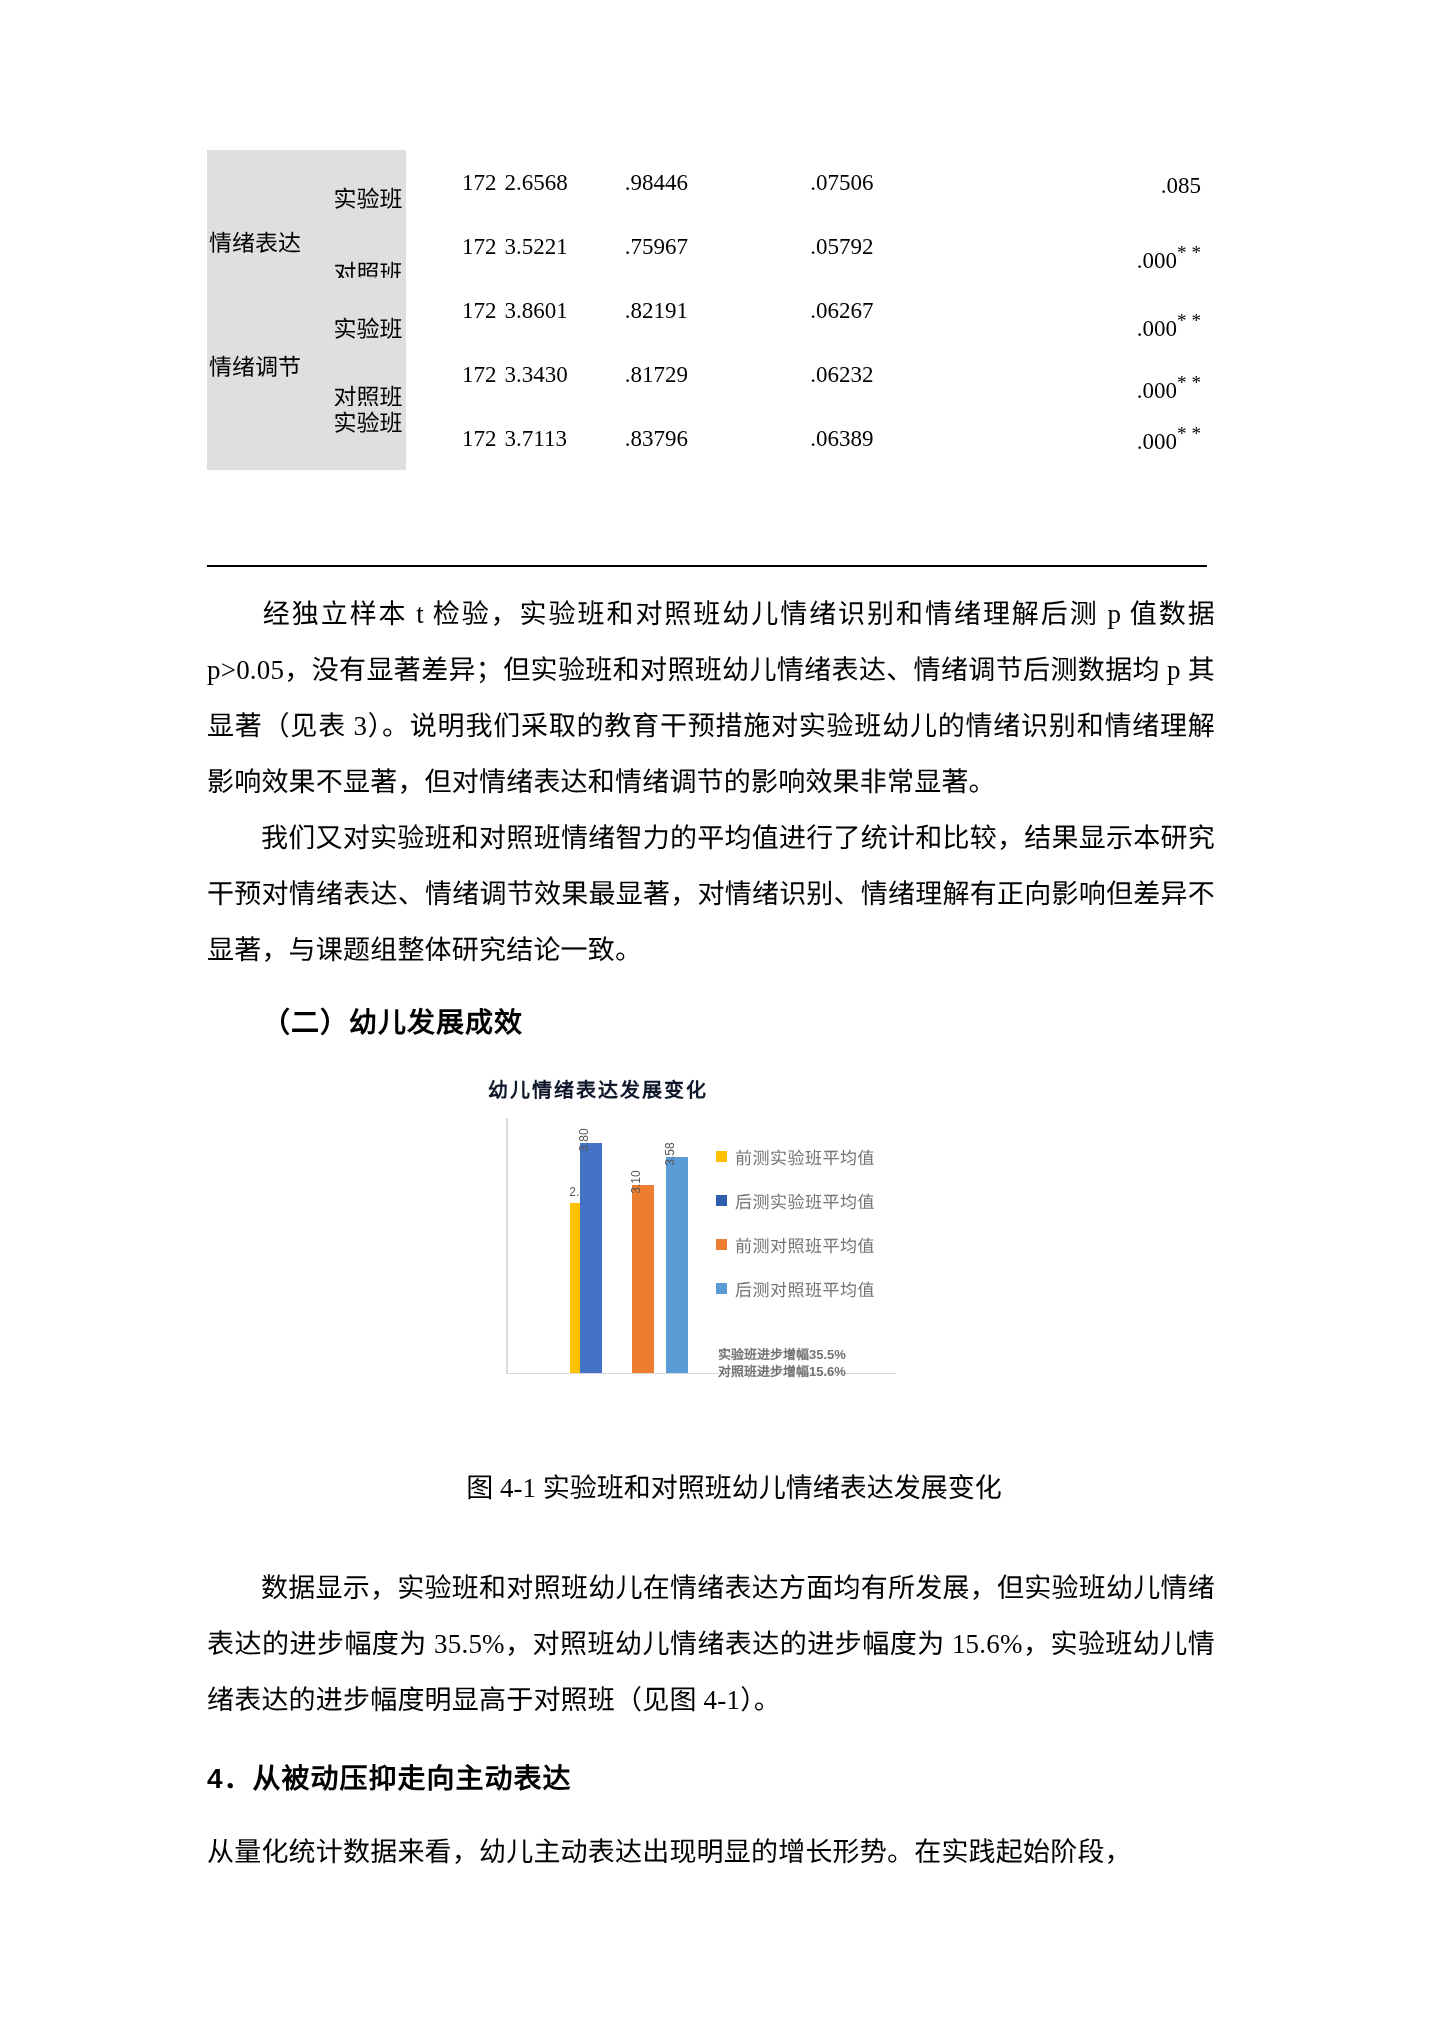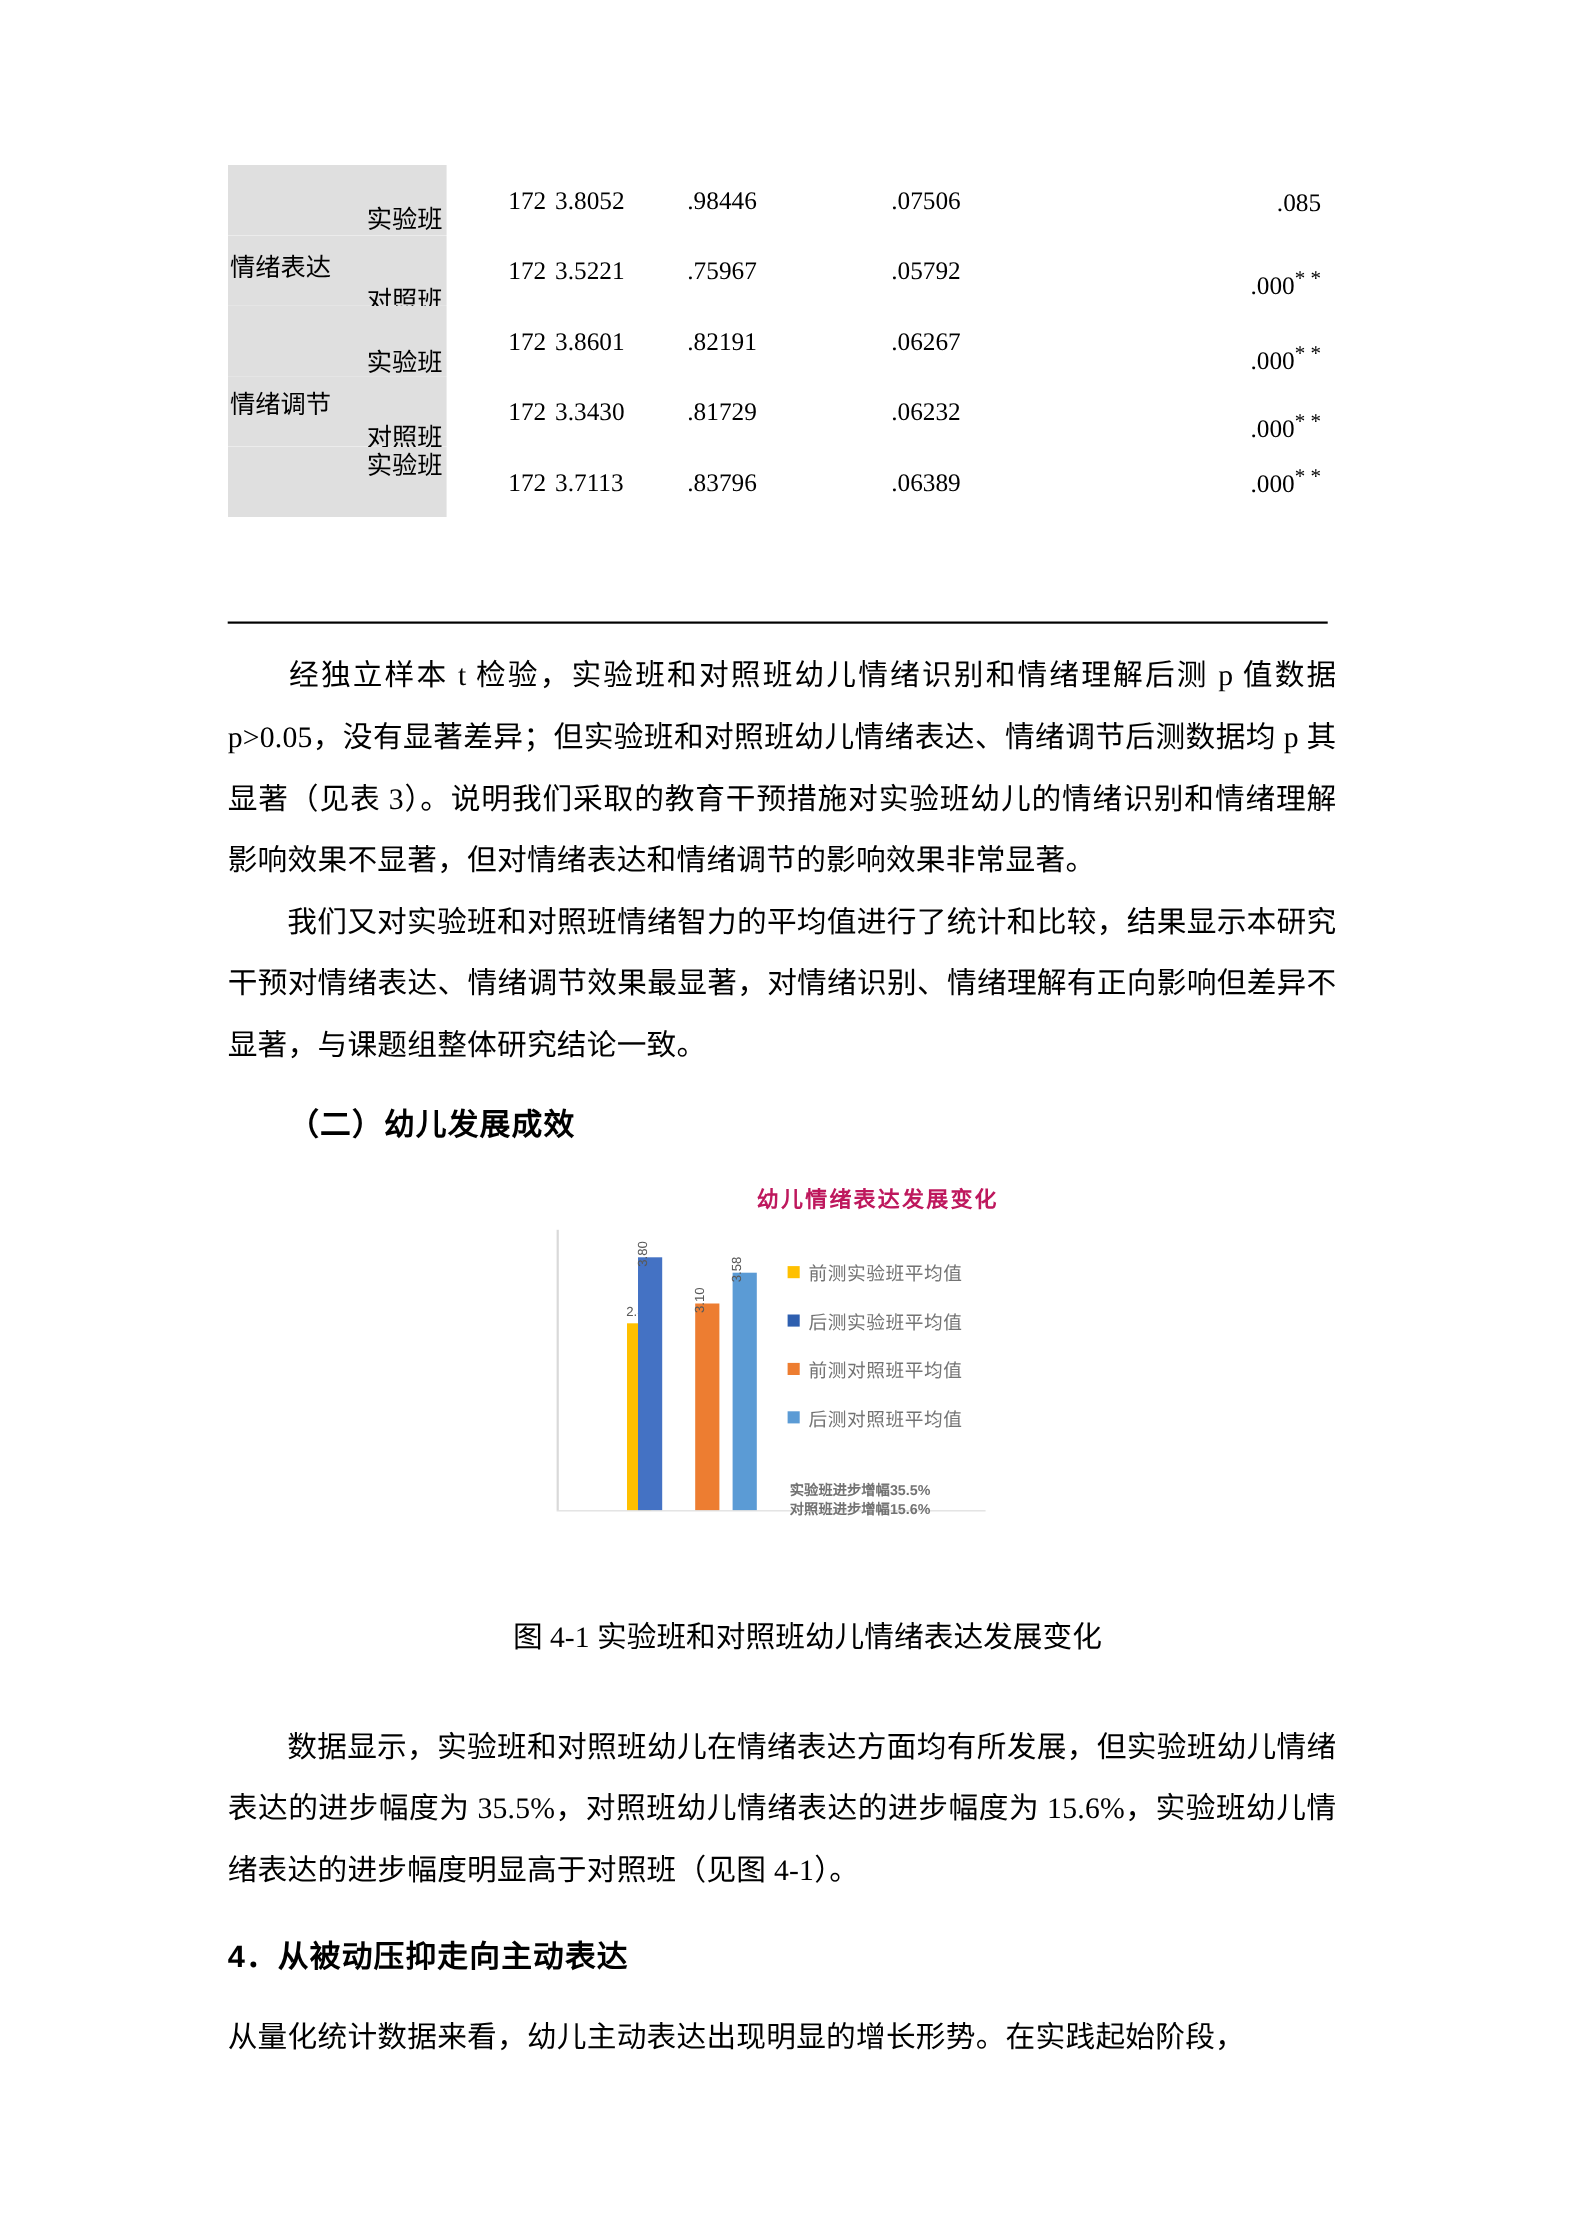--- a/index.html
+++ b/index.html
@@ -105,25 +105,25 @@
   
   .chart-wrap {
     position: absolute;
     left: 488px;
     top: 1068px;
     width: 420px;
     height: 350px;
     background: #ffffff;
   }
   .chart-title {
-    text-align: right;
+    text-align: left;
     font-family: "Liberation Sans", "DejaVu Sans", sans-serif;
     font-weight: bold;
     font-size: 20px;
-    color: #be185d;
+    color: #0f172a;
     letter-spacing: 2px;
     padding-top: 6px;
   }
   .plot-area {
     position: absolute;
     left: 18px;
     top: 50px;
     width: 185px;
     height: 255px;
     border-left: 2px solid #d9d9d9;
@@ -206,21 +206,21 @@
 <div class="page">
 
   <div class="table-block">
     <table class="stat-table">
       <tbody>
         <tr>
           <td class="lbl-cell col-label">
             <span class="lbl-sub" style="top:38px;">实验班</span>
           </td>
           <td class="col-n">172</td>
-          <td class="col-mean">3.8052</td>
+          <td class="col-mean">2.6568</td>
           <td class="col-sd">.98446</td>
           <td class="col-se">.07506</td>
           <td class="col-p"><span>.085</span><sup class="st"></sup></td>
         </tr>
 
         <tr>
           <td class="lbl-cell col-label">
             <span class="lbl-grp" style="top:18px;">情绪表达</span>
             <span class="lbl-sub" style="top:48px;">对照班</span>
           </td>

